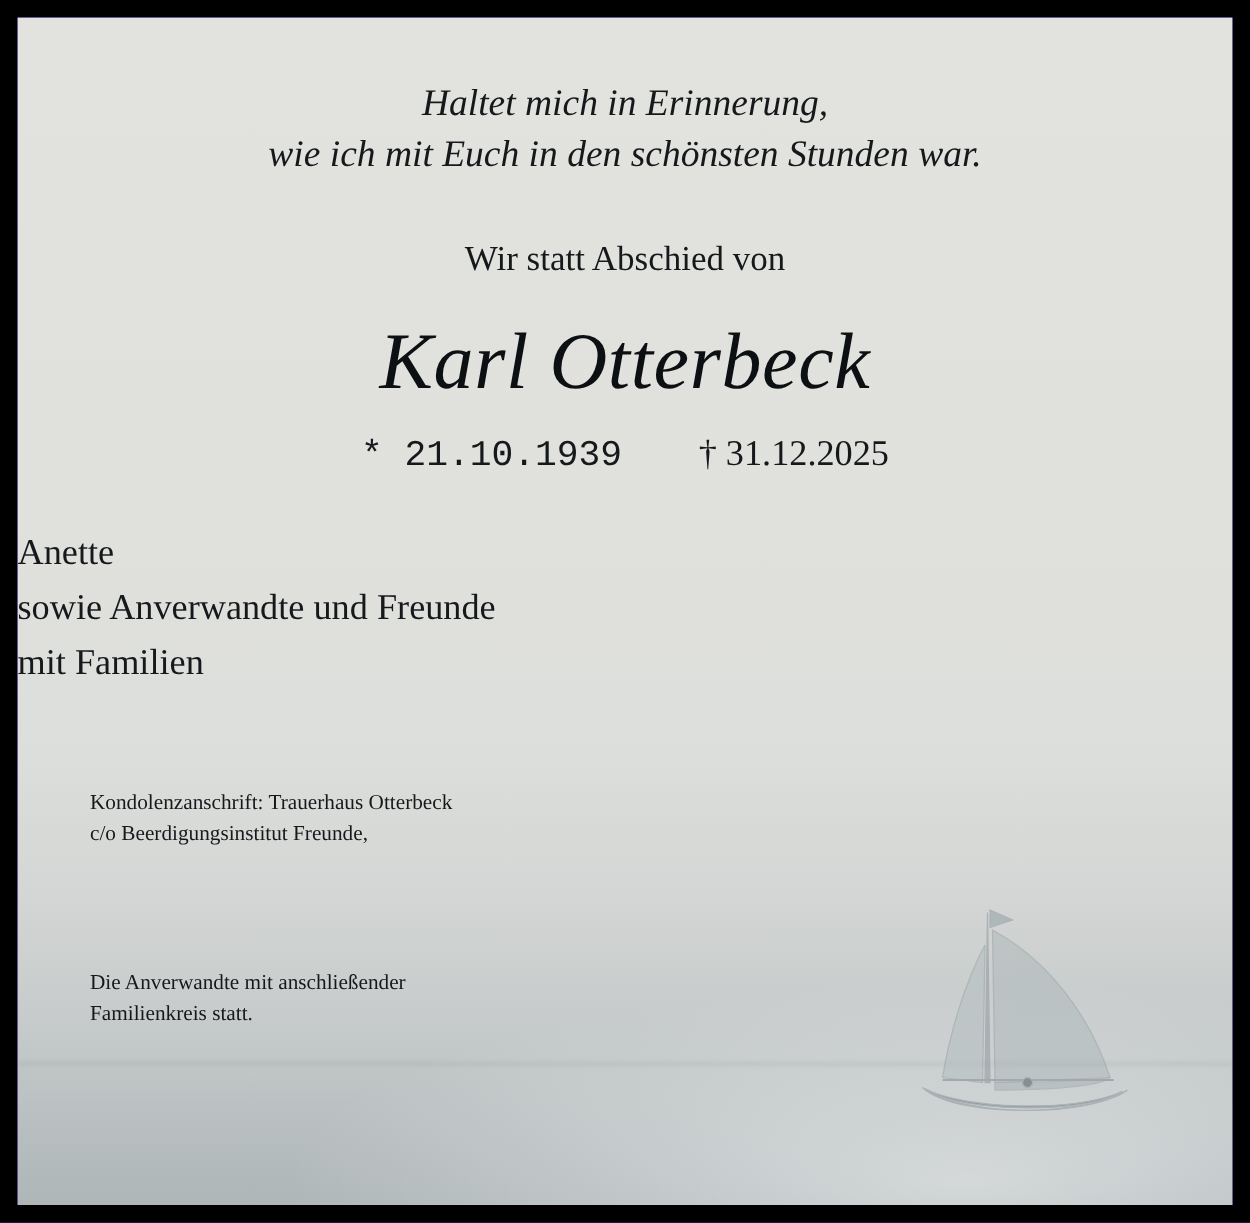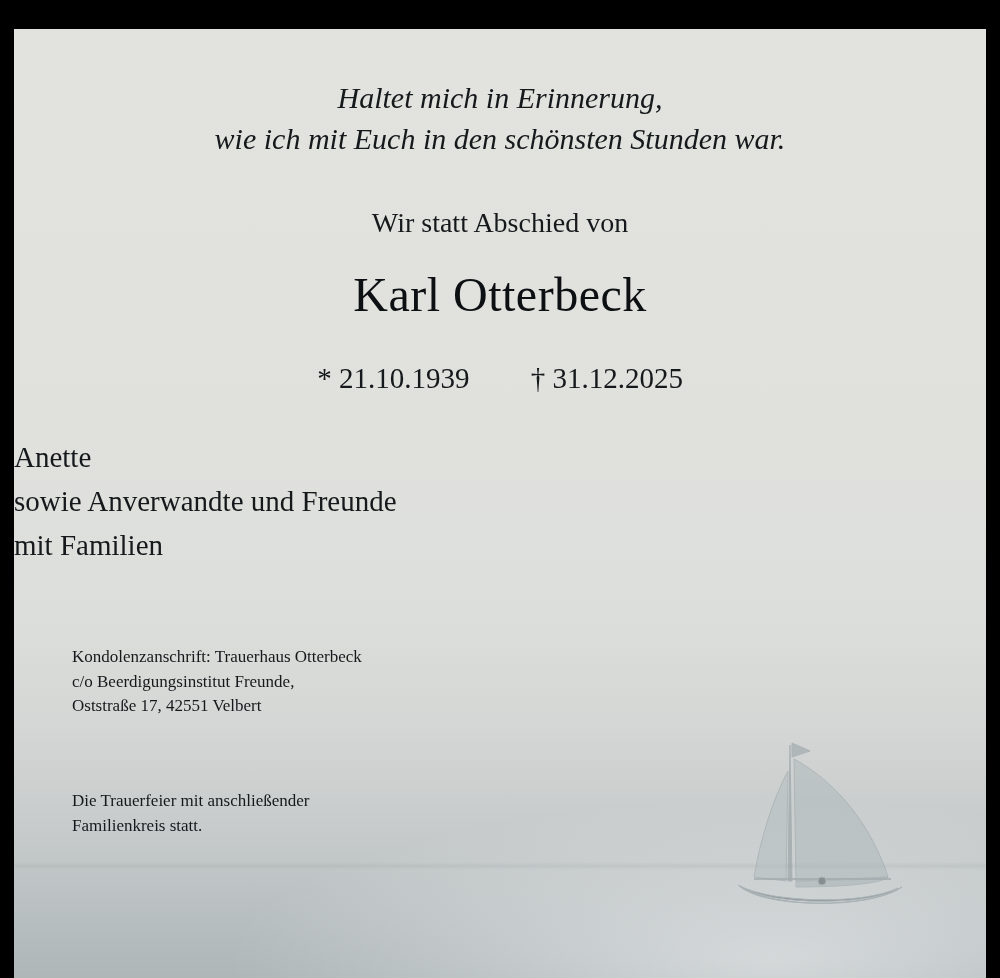--- a/index.html
+++ b/index.html
@@ -15,21 +15,20 @@
   }
 
   .obituary {
     position: absolute;
     left: 14px;
     top: 14px;
     width: 972px;
     height: 950px;
     background: #8b5cf6;
     overflow: hidden;
-    margin-top: 15px;
   }
 
   
   .bg-sky {
     position: absolute;
     inset: 0;
     background: linear-gradient(to bottom,
       #e2e3df 0%,
       #e0e1dd 45%,
       #dcdedb 62%,
@@ -94,35 +93,36 @@
     font-size: 28px;
     color: #16191c;
   }
 
   .name {
     position: absolute;
     top: 238px;
     left: 0;
     right: 0;
     text-align: center;
-    font-size: 48px;
+    font-size: 64px;
     letter-spacing: 0.5px;
     color: #0d1012;
+    font-style: italic;
   }
 
   .dates {
     position: absolute;
     top: 333px;
     left: 0;
     right: 0;
     text-align: center;
     font-size: 29px;
     color: #16191c;
   }
-  .dates .birth { margin-right: 54px; }
+  .dates .birth { margin-right: 54px; font-family: Liberation Mono, monospace; }
 
   .survivors {
     position: absolute;
     top: 406px;
     left: 0;
     right: 0;
     text-align: left;
     font-size: 29px;
     line-height: 1.52;
     color: #16191c;
@@ -188,22 +188,21 @@
 
     <div class="survivors">
       <span class="line">Anette</span>
       <span class="line">sowie Anverwandte und Freunde</span>
       <span class="line">mit Familien</span>
     </div>
 
     <div class="block-left condolence">
       <span class="line">Kondolenzanschrift: Trauerhaus Otterbeck</span>
       <span class="line">c/o Beerdigungsinstitut Freunde,</span>
-      <span class="line">Oststraße 17, 42551 Velbert</span>
     </div>
 
     <div class="block-left ceremony">
-      <span class="line">Die Trauerfeier mit anschließender</span>
+      <span class="line">Die Anverwandte mit anschließender</span>
       <span class="line">Familienkreis statt.</span>
     </div>
 
   </div>
 </div>
 
 </body></html>

